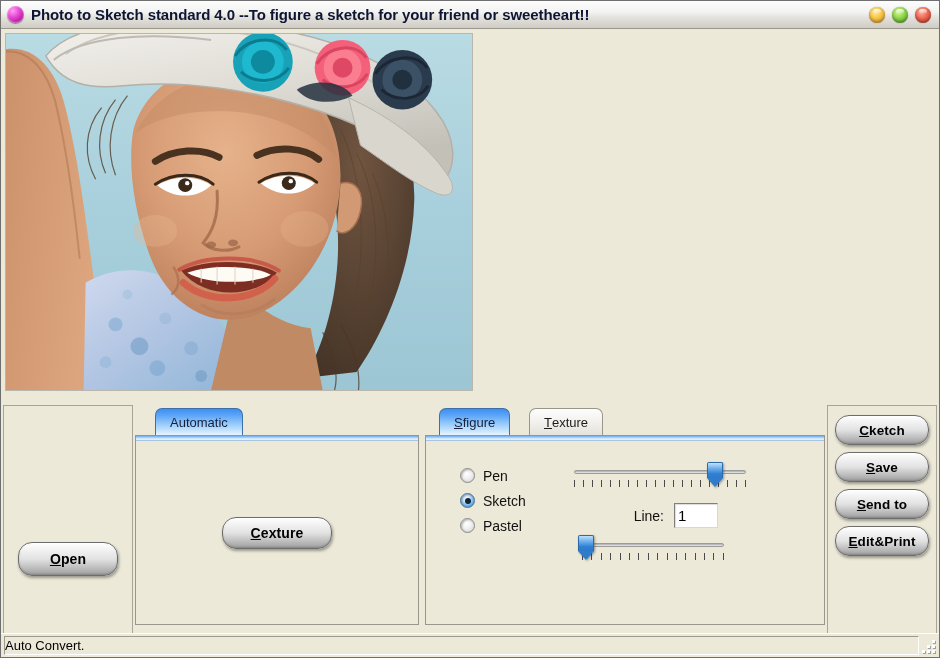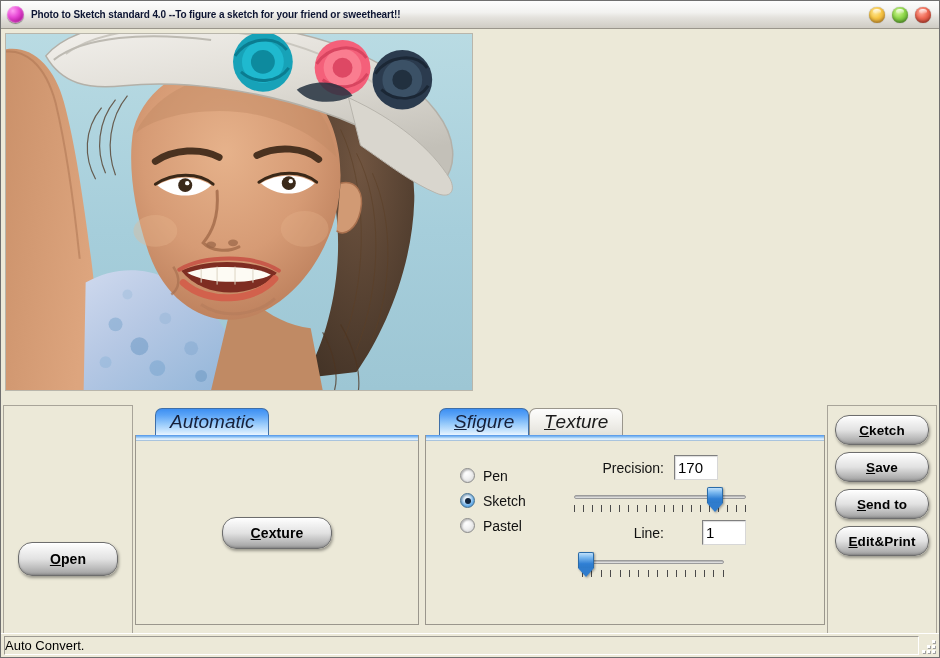--- a/index.html
+++ b/index.html
@@ -35,21 +35,21 @@
   .app-icon {
     width: 17px; height: 17px;
     flex: 0 0 17px;
     border-radius: 50%;
     background:
       radial-gradient(circle at 34% 28%, #ff9df2 0%, #e84ad6 38%, #b4179e 74%, #7d0f70 100%);
     box-shadow: inset 0 0 2px rgba(255,255,255,.8), 0 1px 1px rgba(0,0,0,.4);
     margin-right: 7px;
   }
   .title-text {
-    font-size: 10px;
+    font-size: 15px;
     font-weight: bold;
     color: #0d1533;
     white-space: nowrap;
     letter-spacing: -0.1px;
     flex: 1 1 auto;
     overflow: hidden;
   }
   .win-buttons { display: flex; gap: 7px; align-items: center; padding-right: 4px; }
   .winbtn {
     width: 16px; height: 16px; border-radius: 50%;
@@ -136,30 +136,29 @@
     position: relative;
     padding-left: 2px;
   }
   .tabstrip { position: relative; height: 30px; }
   .tab {
     position: absolute;
     bottom: 0;
     height: 27px;
     padding: 0 14px;
     display: flex; align-items: center; justify-content: center;
-    font-size: 19px;
+    font-size: 13px;
     color: #16203a;
     border: 1px solid #7b8ea8;
     border-bottom: none;
     border-radius: 7px 7px 0 0;
     box-sizing: border-box;
     white-space: nowrap;
     cursor: default;
     user-select: none;
-    font-style: italic;
   }
   .tab.active {
     background: linear-gradient(180deg,#3d8ff2 0%,#5ba4f7 24%,#9ccdfb 60%,#cfe8fe 88%,#eaf5ff 100%);
     border-color: #3f6fa8;
     z-index: 3;
   }
   .tab.inactive {
     background: linear-gradient(180deg,#fdfdfd 0%,#f3f2ee 45%,#e4e2db 100%);
     border-color: #9a968c;
     color: #1b1b1b;
@@ -555,24 +554,20 @@
               <span class="radio-label">Sketch</span>
             </div>
             <div class="radio-row">
               <span class="radio"></span>
               <span class="radio-label">Pastel</span>
             </div>
           </div>
 
           <div class="slider-col">
 
-            <div class="field-row" style="padding-left:6px;">
-              <span class="field-label" style="width:84px;">Precision:</span>
-              <span class="numbox" style="margin-left:10px;">170</span>
-            </div>
 
             <div class="slider" style="width:172px;">
               <div class="track" style="width:172px;"></div>
               <div class="ticks" style="width:172px;">
                   <i></i>
                   <i></i>
                   <i></i>
                   <i></i>
                   <i></i>
                   <i></i>
@@ -590,21 +585,21 @@
                   <i></i>
                   <i></i>
                   <i></i>
                 </div>
               <div class="thumb" style="left: 141.04px;">
                 <div class="body"></div>
                   <div class="tip"></div>
               </div>
             </div>
 
-            <div class="field-row" style="padding-left:6px;margin-top:4px;gap:28px;">
+            <div class="field-row" style="padding-left:6px;margin-top:12px;">
               <span class="field-label" style="width:84px;">Line:</span>
               <span class="numbox" style="margin-left:10px;">1</span>
             </div>
 
             <div class="slider" style="width:142px;margin-left:8px;">
               <div class="track" style="width:142px;"></div>
               <div class="ticks" style="width:142px;">
                   <i></i>
                   <i></i>
                   <i></i>

